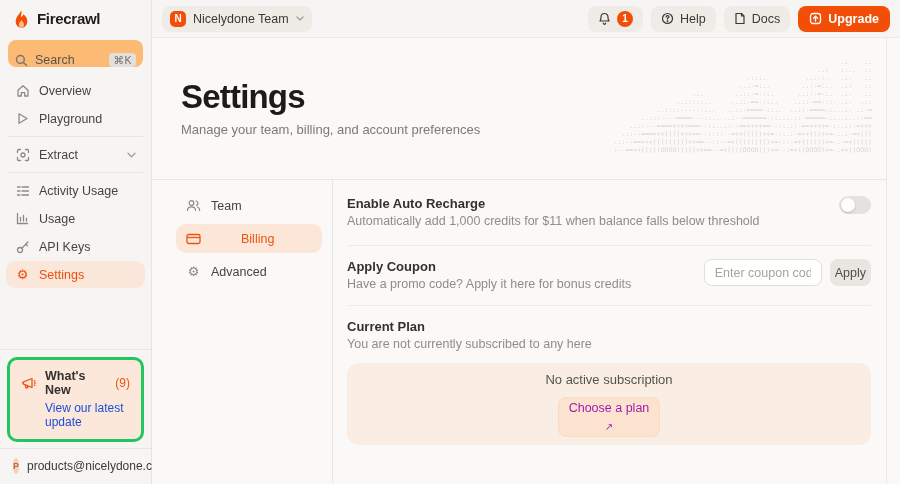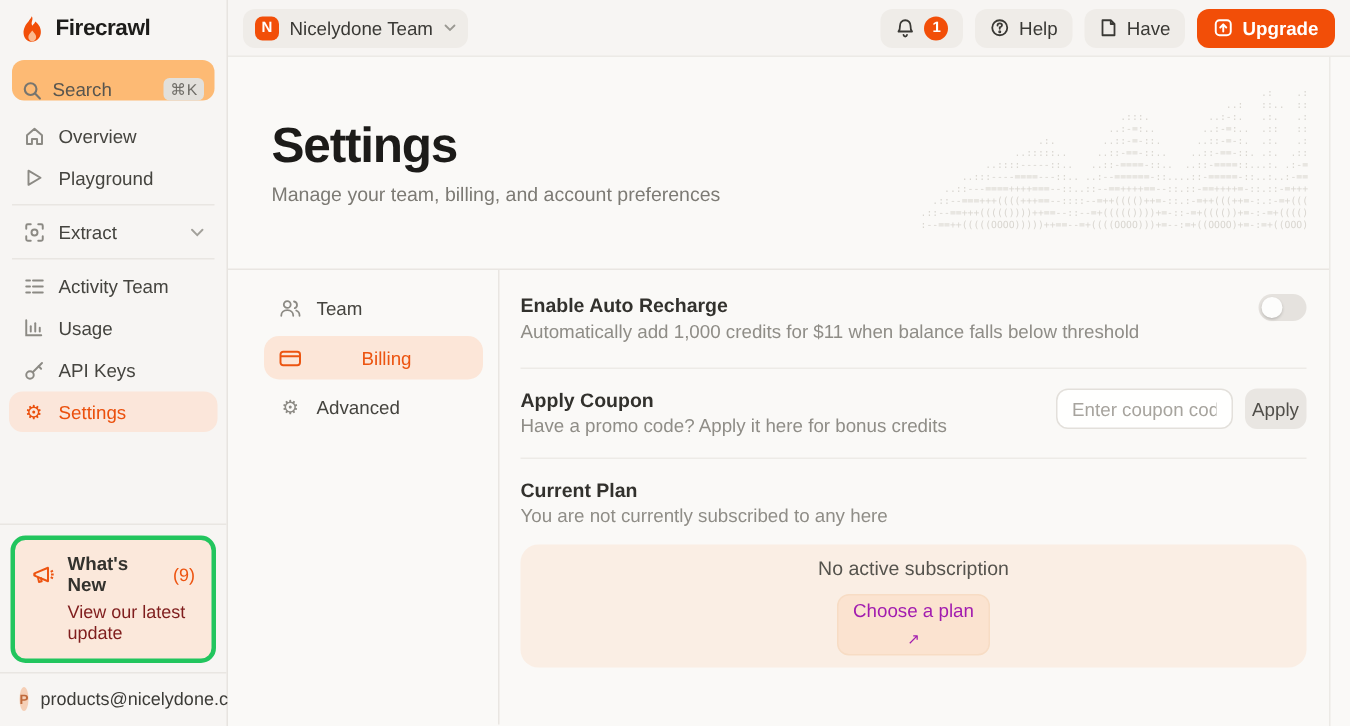--- a/index.html
+++ b/index.html
@@ -39,21 +39,21 @@
 
   .sidebar-bottom { margin-top: auto; }
   .sb-divider { height: 1px; background: #e9e6e2; }
   .whats-new-card {
     margin: 7px 7px 6px 7px; background: #fbe8db; border: 3px solid #22c55e;
     border-radius: 10px; padding: 9px 11px 10px 11px; cursor: pointer;
   }
   .wn-top { display: flex; align-items: center; gap: 8px; }
   .wn-title { font-weight: 700; font-size: 12.5px; color: #33322e; }
   .wn-count { color: #ed5411; font-size: 12px; }
-  .wn-sub { margin: 4px 0 0 24px; color: #7f1d1d; font-size: 12px; }
+  .wn-sub { margin: 4px 0 0 24px; color: #1d4ed8; font-size: 12px; }
   .account-row { display: flex; align-items: center; gap: 8px; padding: 9px 12px 10px 13px; cursor: pointer; }
   .avatar {
     width: 16px; height: 16px; border-radius: 50%; background: #f5cfb6; color: #c06a3c;
     font-size: 9px; font-weight: 700; display: flex; align-items: center; justify-content: center;
   }
   .account-email { font-size: 12px; color: #3c3b37; }
 
   
   .main { flex: 1; display: flex; flex-direction: column; position: relative; }
   .topbar {
@@ -213,21 +213,21 @@
         <span class="nv-icon">
           <svg width="14" height="12" viewBox="0 0 14 12" fill="none" stroke="currentColor" stroke-width="1.3" stroke-linecap="round">
               <path d="M1.5 2 H4"></path>
               <path d="M6 2 H12.5"></path>
               <path d="M1.5 6 H4"></path>
               <path d="M6 6 H12.5"></path>
               <path d="M1.5 10 H4"></path>
               <path d="M6 10 H12.5"></path>
             </svg>
         </span>
-        <span>Activity Team</span>
+        <span>Activity Usage</span>
       </div>
       <div class="nav-item">
         <span class="nv-icon">
           <svg width="13" height="13" viewBox="0 0 13 13" fill="none" stroke="currentColor" stroke-width="1.3" stroke-linecap="round">
               <path d="M1.5 1.5 V11.5 H11.5"></path>
               <path d="M4.5 9 V5.5"></path>
               <path d="M7.5 9 V3.5"></path>
               <path d="M10.5 9 V6.5"></path>
             </svg>
         </span>
@@ -306,21 +306,21 @@
           </span>
           <span>Help</span>
         </button>
         <button class="tb-btn">
           <span>
             <svg width="12" height="13" viewBox="0 0 12 13" fill="none" stroke="#3a3935" stroke-width="1.2" stroke-linejoin="round">
                 <path d="M2 1.5 H7.5 L10 4 V11.5 H2 Z"></path>
                 <path d="M7.5 1.5 V4 H10"></path>
               </svg>
           </span>
-          <span>Have</span>
+          <span>Docs</span>
         </button>
         <button class="upgrade-btn">
           <span>
             <svg width="13" height="13" viewBox="0 0 13 13" fill="none" stroke="#ffffff" stroke-width="1.3" stroke-linecap="round" stroke-linejoin="round">
                 <rect x="1.5" y="1.5" width="10" height="10" rx="2.5"></rect>
                 <path d="M6.5 9 V4.5"></path>
                 <path d="M4.5 6.3 L6.5 4.3 L8.5 6.3"></path>
               </svg>
           </span>
           <span>Upgrade</span>

